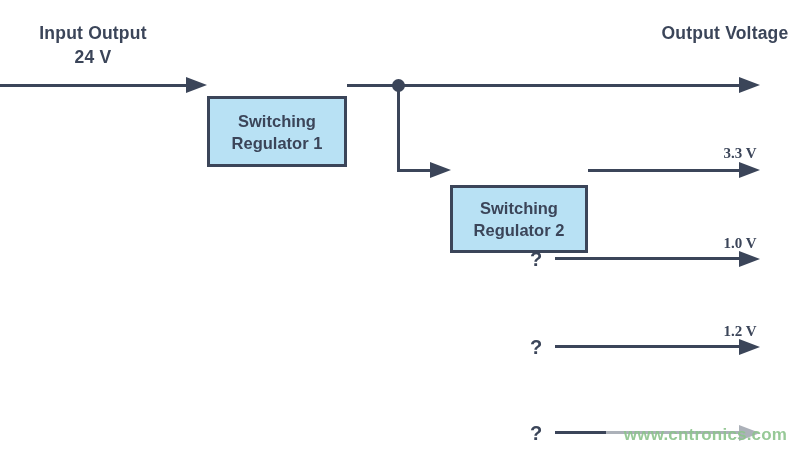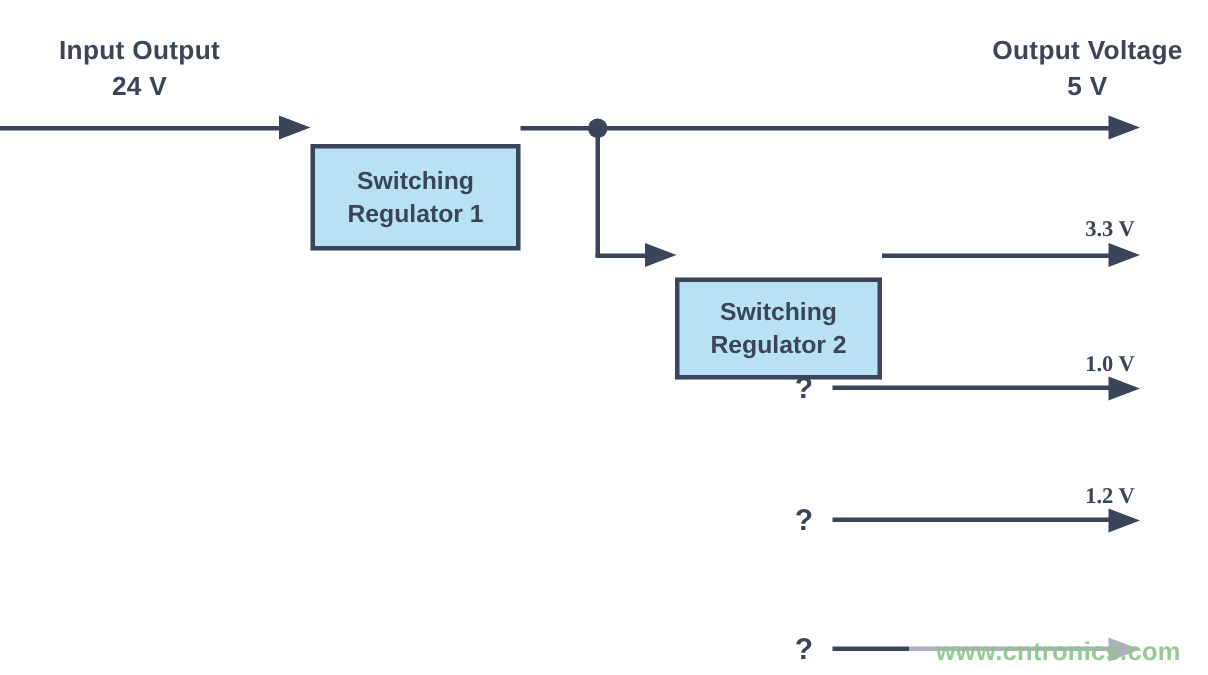--- a/index.html
+++ b/index.html
@@ -112,21 +112,20 @@
 
 <div class="stage">
 
   <div class="lbl two-line" style="left:18px; top:21px; width:150px;">
     <div>Input Output</div>
     <div>24 V</div>
   </div>
 
   <div class="lbl two-line" style="left:650px; top:21px; width:150px;">
     <div>Output Voltage</div>
-    <div>5 V</div>
   </div>
 
   <div class="hline" style="left:0; top:84px; width:187px;"></div>
   <div class="ah" style="left:186px; top:77px;"></div>
 
   <div class="box" style="left:207px; top:48px; width:140px; height:71px;">Switching
 Regulator 1</div>
 
   <div class="hline" style="left:347px; top:84px; width:393px;"></div>
   <div class="ah" style="left:739px; top:77px;"></div>

